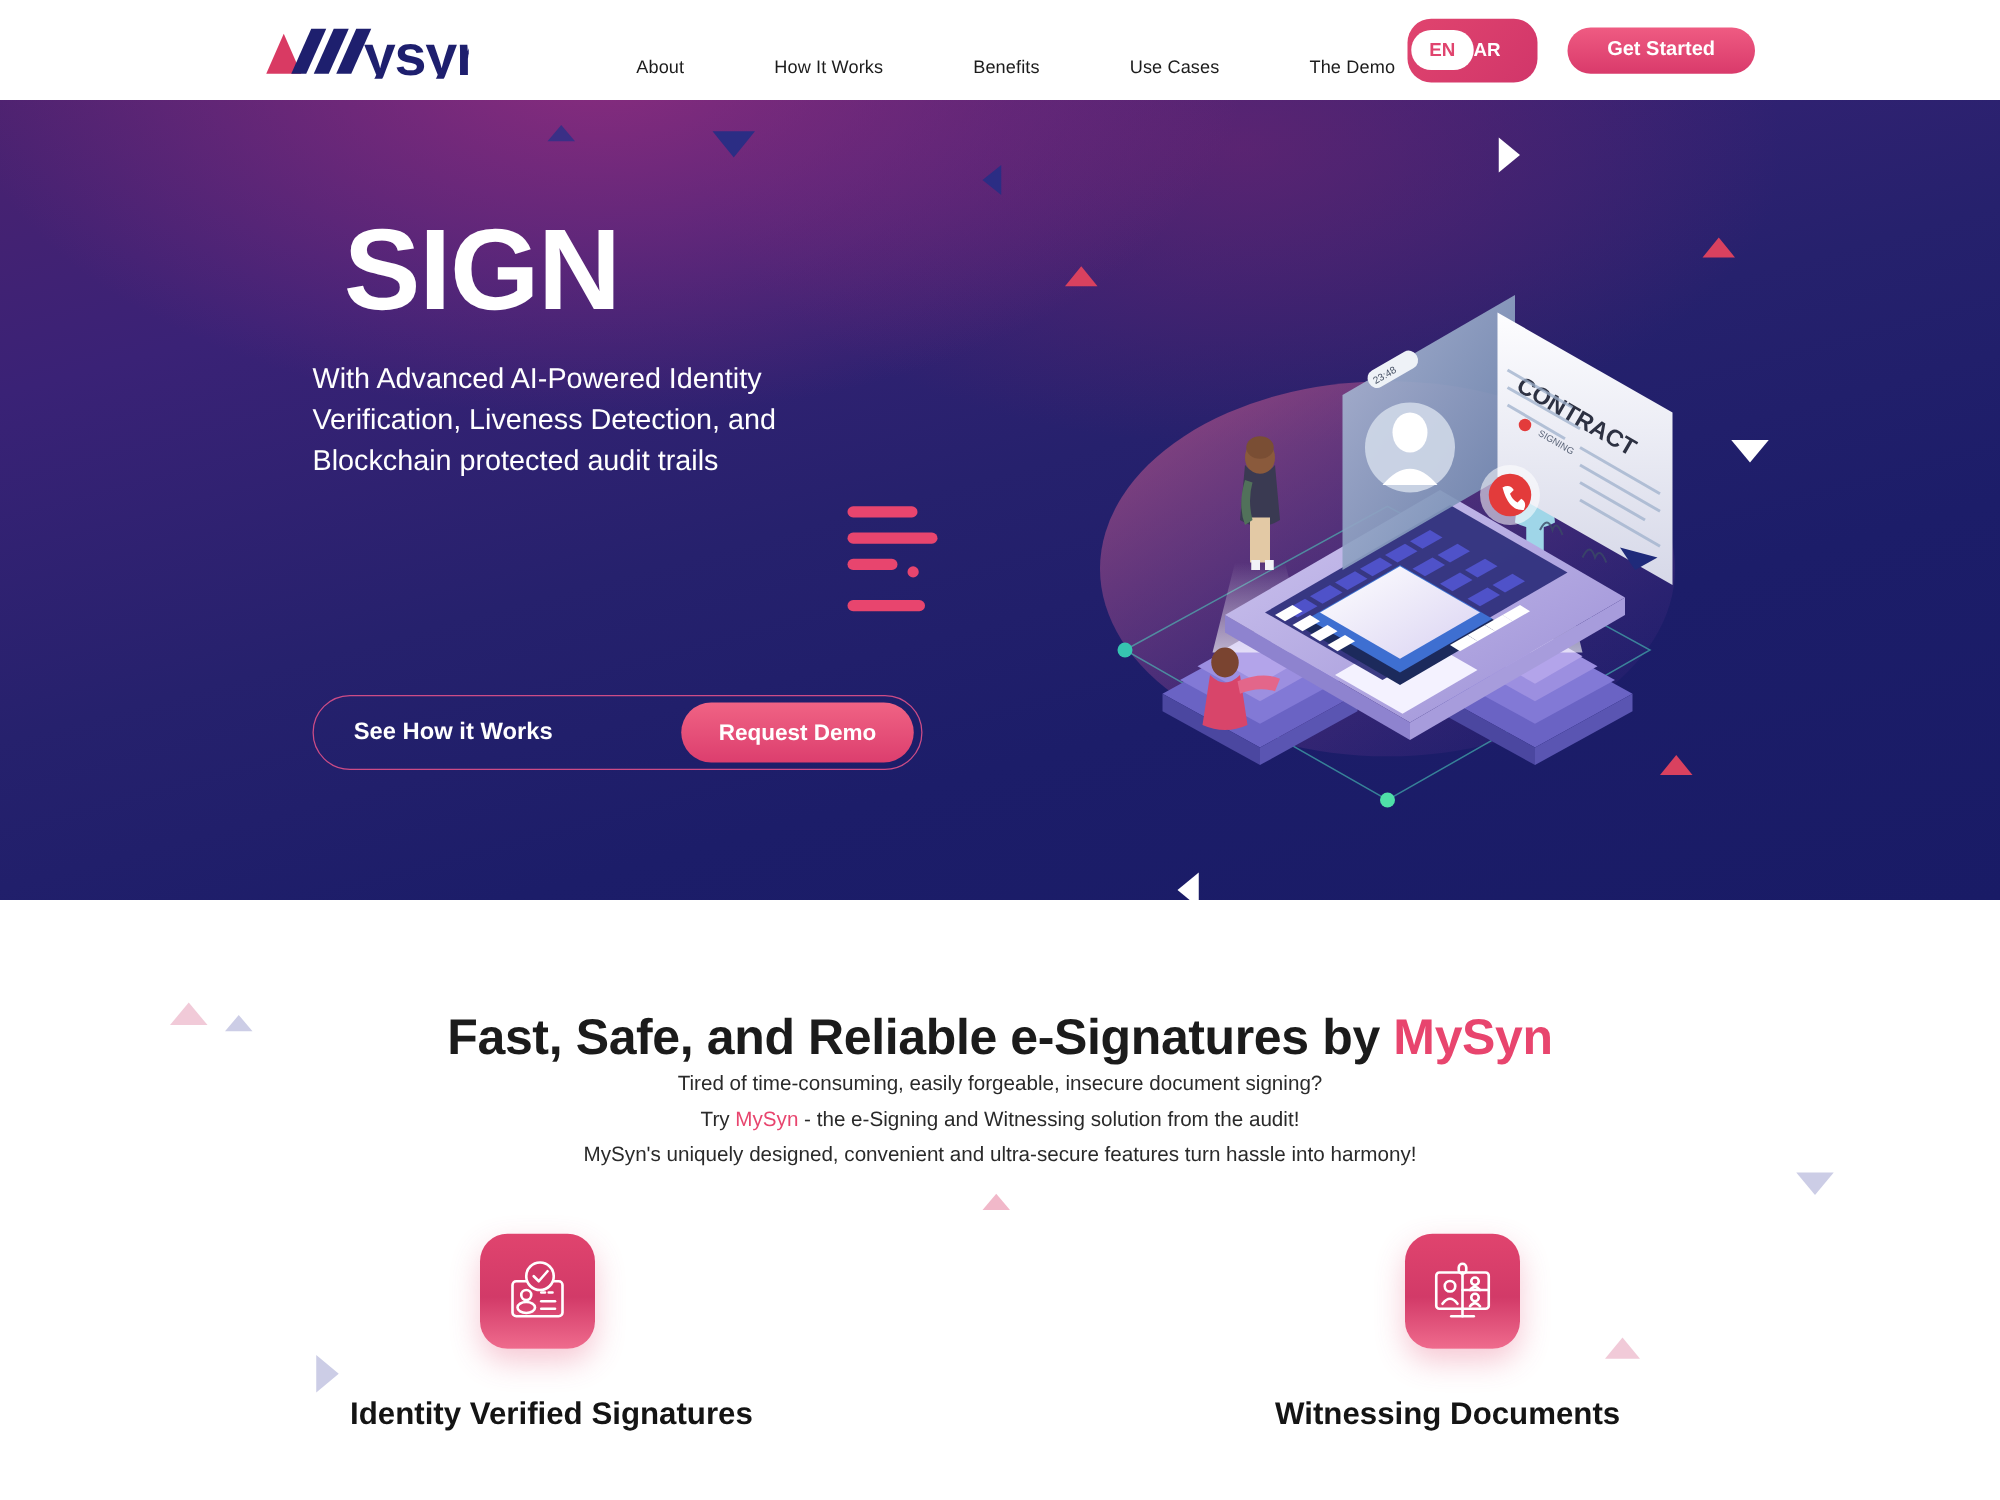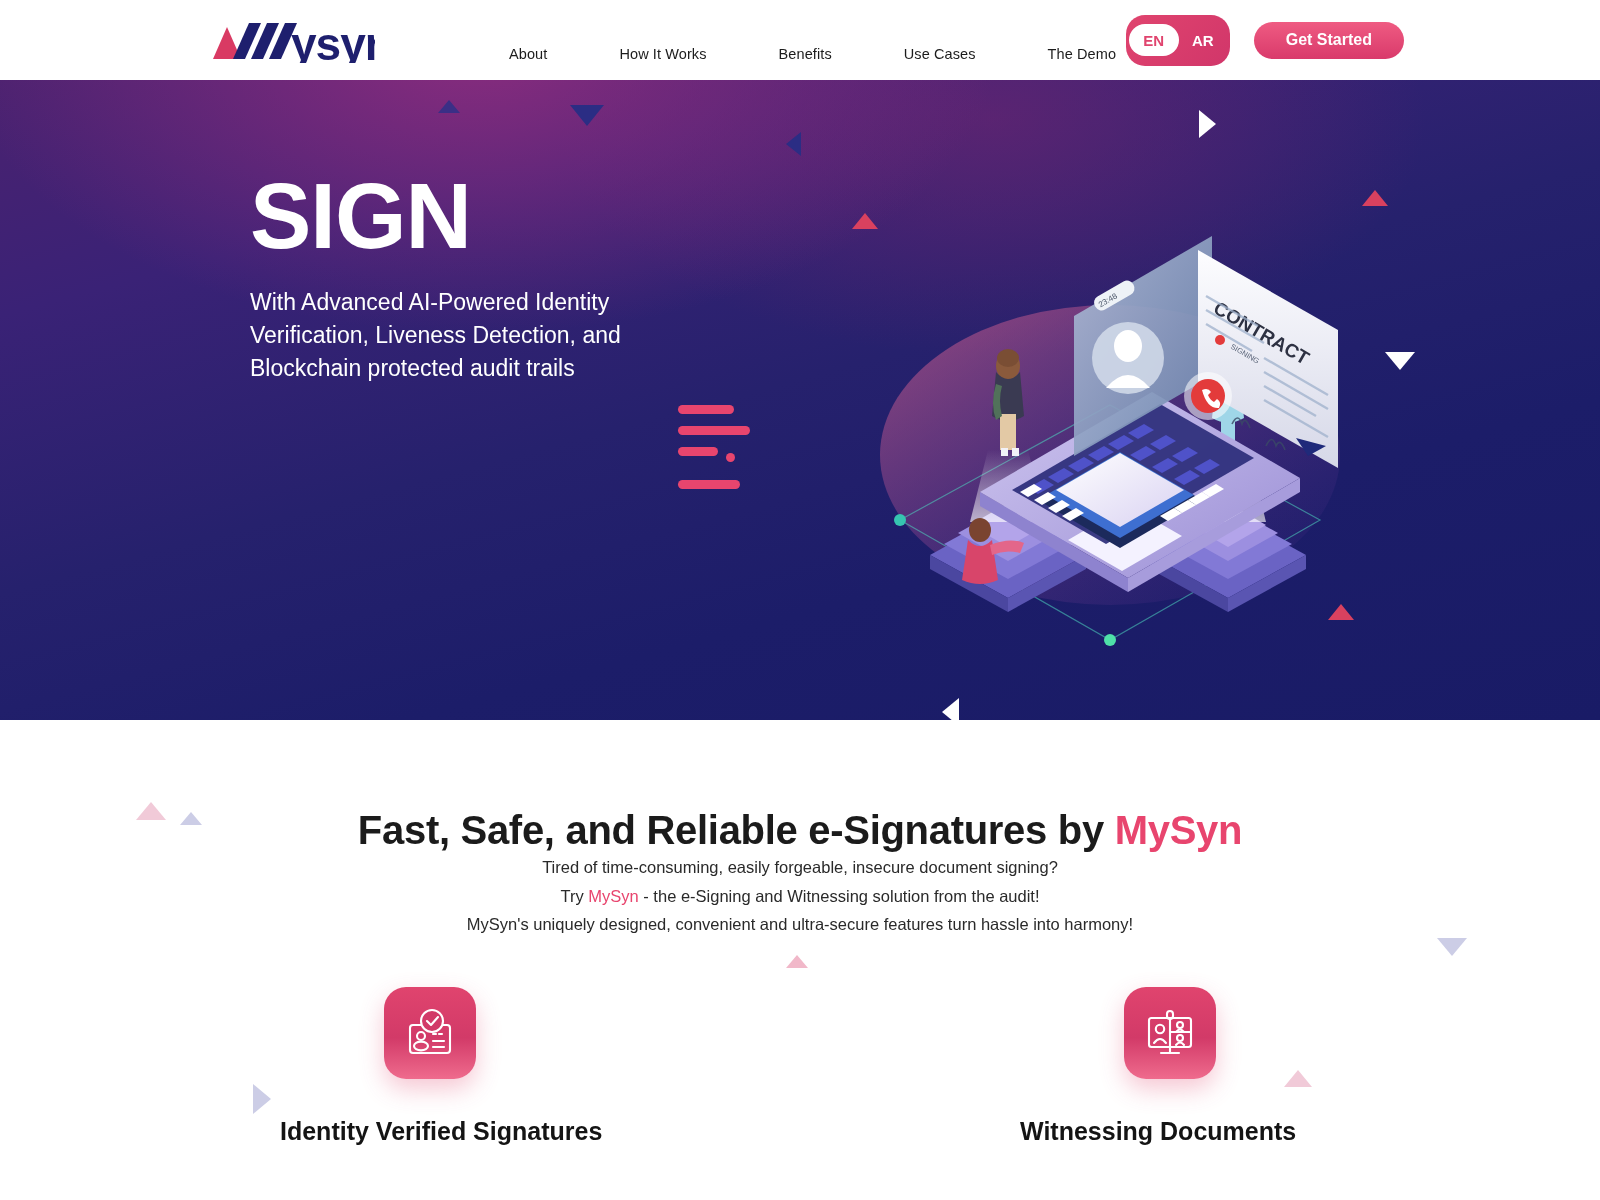--- a/index.html
+++ b/index.html
@@ -70,21 +70,21 @@
   .lang-pill {
     width:50px; height:32px;
     border-radius:16px;
     background:#ffffff;
     display:flex; align-items:center; justify-content:center;
     font-size:15px; font-weight:700;
     color:#e0446e;
   }
   .lang-alt {
     flex:1;
-    text-align:center;
+    text-align:left;
     font-size:15px; font-weight:700;
     color:#ffffff;
   }
   .btn-get-started {
     height:37px;
     padding:0 32px;
     border-radius:24px;
     background:linear-gradient(180deg,#ef5b82 0%,#d93a6b 100%);
     color:#fff;
     font-size:16px;
@@ -108,20 +108,21 @@
   }
   .hero-inner { position:relative; width:1600px; height:640px; }
 
   .hero-text { position:absolute; left:250px; top:90px; width:560px; }
   .hero-title {
     font-size:92px;
     line-height:1;
     font-weight:700;
     color:#ffffff;
     letter-spacing:-1px;
+    margin-left:25px;
   }
   .hero-sub {
     margin-top:24px;
     font-size:23px;
     line-height:33px;
     color:#ffffff;
     font-weight:400;
     width:390px;
   }
 
@@ -462,20 +463,24 @@
 
     <div class="hero-bars">
       <div class="bar b1"></div>
       <div class="bar b2"></div>
       <div class="bar-row3">
         <span class="bar b3"></span><span class="dot"></span>
       </div>
       <div class="bar b4"></div>
     </div>
 
+    <div class="hero-cta">
+      <span class="cta-link">See How it Works</span>
+      <button class="cta-demo">Request Demo</button>
+    </div>
 
   </div>
 
 </section>
 
 <section class="section">
   <div id="section-decor">
       <div class="tri" style="position:absolute;left:136px;top:82px;border-left:15px solid transparent;border-right:15px solid transparent;border-bottom:18.75px solid #f1cad8;"></div>
       <div class="tri" style="position:absolute;left:253px;top:364px;border-top:15px solid transparent;border-bottom:15px solid transparent;border-left:18.75px solid #cccde6;"></div>
       <div class="tri" style="position:absolute;left:180px;top:92px;border-left:11px solid transparent;border-right:11px solid transparent;border-bottom:13.75px solid #cccde6;"></div>

